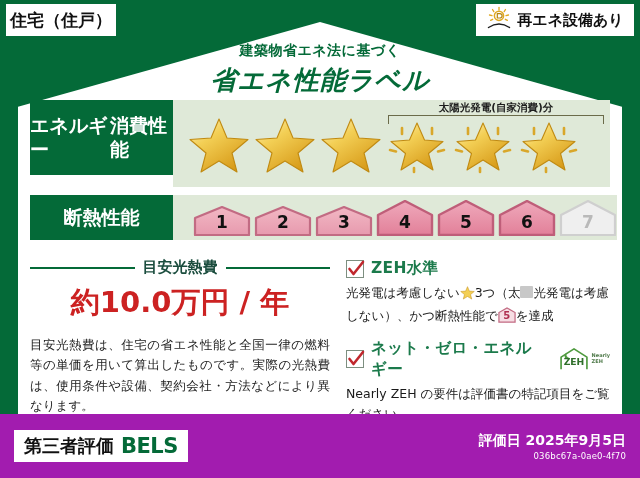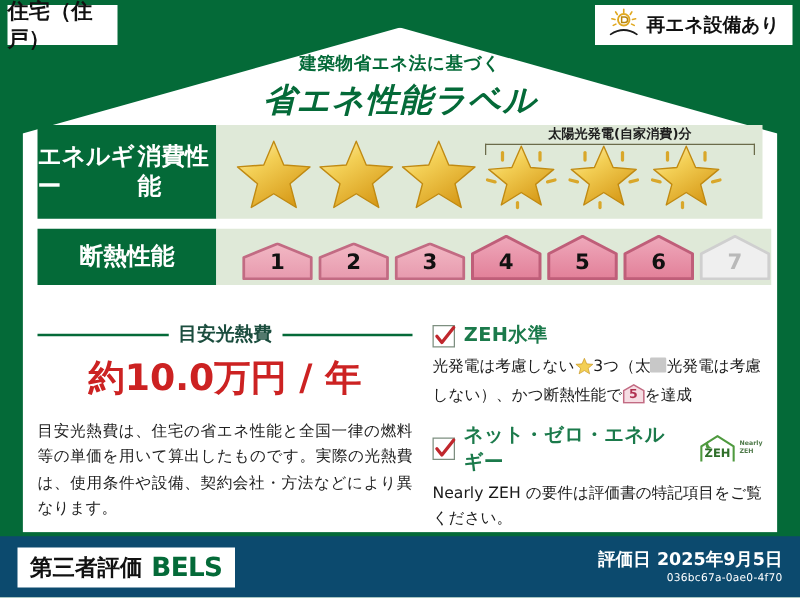--- a/index.html
+++ b/index.html
@@ -17,21 +17,21 @@
   }
 
   
   .badge {
     position: absolute;
     background: #ffffff;
     display: flex; align-items: center; justify-content: center;
     z-index: 6;
   }
   #badge-house {
-    left: 6px; top: 4px; width: 88px; height: 32px;
+    left: 6px; top: 4px; width: 110px; height: 32px;
     font-size: 17px; font-weight: bold; color: #111; letter-spacing: 0px;
   }
   #badge-renew {
     right: 6px; top: 4px; width: 158px; height: 32px;
     gap: 5px; padding: 0 6px;
     font-size: 15px; font-weight: bold; color: #111;
   }
   #badge-renew svg { flex: 0 0 auto; }
 
   
@@ -63,21 +63,21 @@
     font-weight: bold; line-height: 1.25; font-family: Liberation Serif, serif;
   }
   #row-energy .row-label { font-size: 19px; height: 75px; }
   #row-insul  .row-label { font-size: 19px; height: 45px; }
 
   .row-body {
     flex: 1 1 auto; background: #dfe9d8;
     display: flex; align-items: center;
     position: relative;
   }
-  #row-energy .row-body { height: 75px; padding-left: 14px; }
+  #row-energy .row-body { height: 87px; padding-left: 14px; }
   #row-insul  .row-body { height: 45px; padding-left: 20px; }
 
   #row-gap { height: 8px; }
 
   
   .stars { display: flex; align-items: center; gap: 2px; }
   .star-cell { position: relative; width: 64px; height: 62px; }
   .star-cell svg { position: absolute; left: 0; top: 0; }
 
   
@@ -147,22 +147,22 @@
   }
   .inline-level span {
     position: absolute; left: 0; top: 1px; width: 18px;
     text-align: center; font-size: 10px; font-weight: bold; color: #b03050; z-index: 2;
   }
   #zeh-logo { margin-left: 5px; display: inline-flex; align-items: center; gap: 2px; vertical-align: -6px; }
   #zeh-logo-sub { font-size: 5px; color: #4f7a4a; line-height: 1.15; font-weight: bold; }
 
   
   #bottom {
-    position: absolute; left: 0; bottom: 0; width: 640px; height: 49px;
-    background: #0c4a6e; z-index: 7;
+    position: absolute; left: 0; bottom: 0; width: 640px; height: 64px;
+    background: #a21caf; z-index: 7;
     display: flex; align-items: center; padding: 0 14px;
   }
   #bels-box {
     background: #ffffff; height: 32px; padding: 0 10px;
     display: flex; align-items: center; gap: 7px; flex: 0 0 auto;
   }
   #bels-jp { font-size: 18px; font-weight: bold; color: #111; letter-spacing: 0px; }
   #bels-en { font-size: 21px; font-weight: bold; color: #046a38; letter-spacing: -.5px; }
   #property { color: #fff; font-size: 13.5px; margin-left: 12px; white-space: nowrap; }
   #eval { margin-left: auto; text-align: right; color: #fff; }

